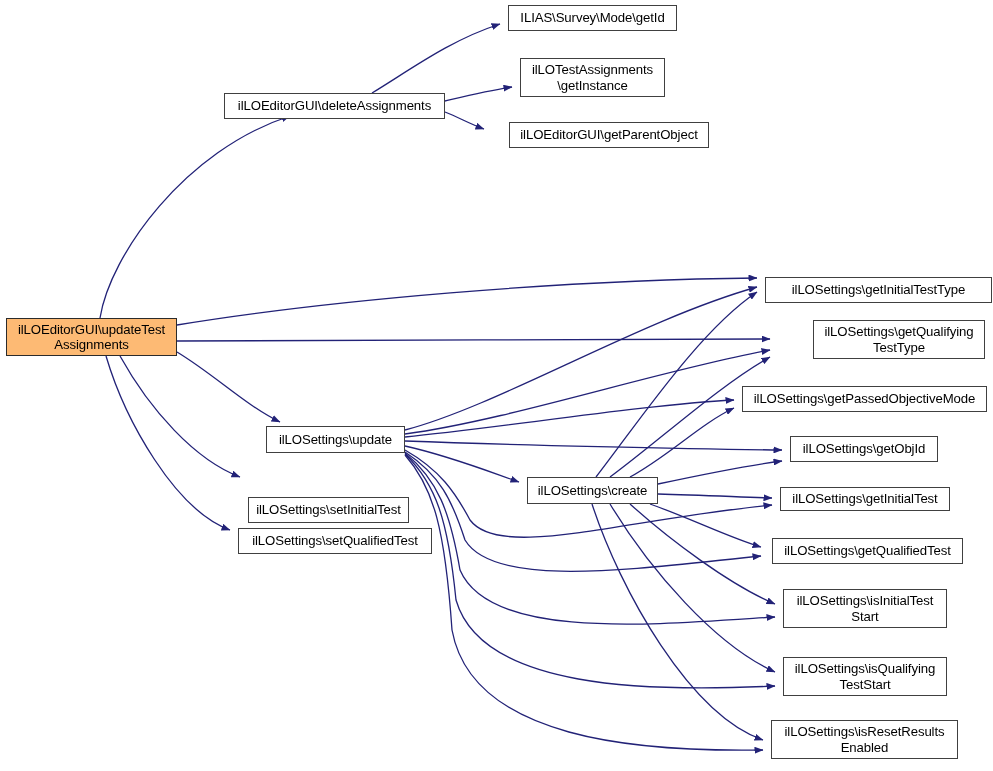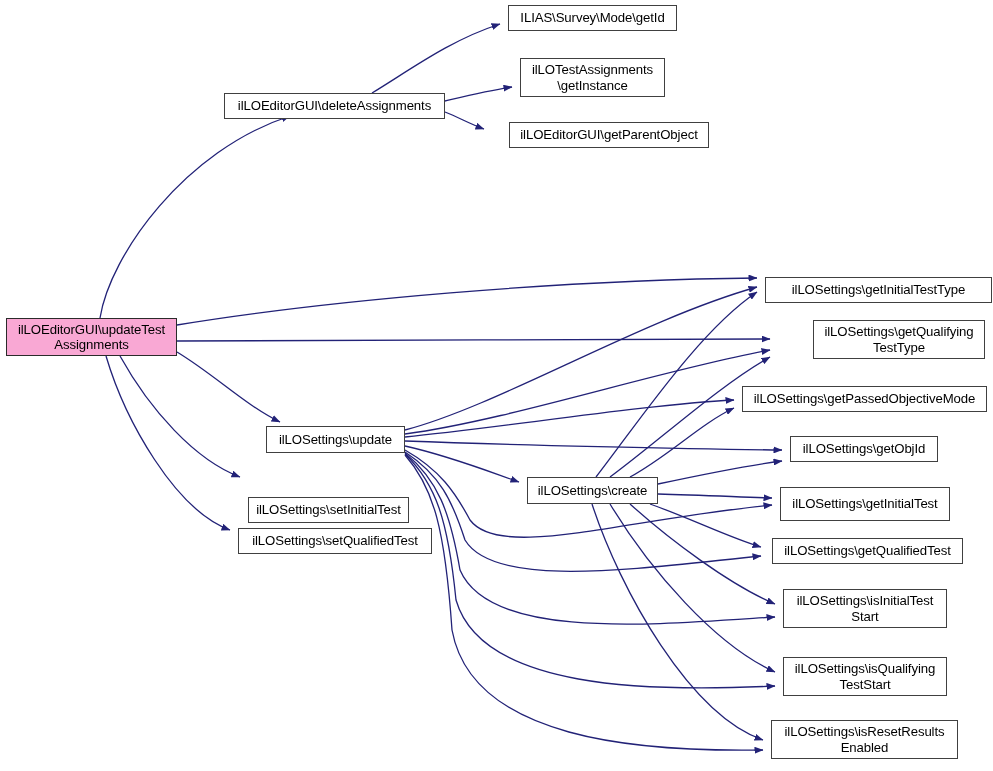--- a/index.html
+++ b/index.html
@@ -85,37 +85,37 @@
         <path d="M 630,477 C 670,455 700,424 734,408" marker-end="url(#arrowhead)"></path>
         <path d="M 658,484 C 700,475 750,465 782,461" marker-end="url(#arrowhead)"></path>
         <path d="M 658,494 C 700,495 740,497 772,498" marker-end="url(#arrowhead)"></path>
         <path d="M 650,504 C 690,518 730,538 761,547" marker-end="url(#arrowhead)"></path>
         <path d="M 630,504 C 670,540 730,585 775,604" marker-end="url(#arrowhead)"></path>
         <path d="M 610,504 C 650,570 715,645 775,672" marker-end="url(#arrowhead)"></path>
         <path d="M 592,504 C 620,590 690,715 763,740" marker-end="url(#arrowhead)"></path>
       </g>
   </svg>
   <div id="node-layer">
-      <div class="gnode current" style="left: 6px; top: 318px; width: 171px; height: 38px; background: #f9a8d4;"><span class="gnode-label">ilLOEditorGUI\updateTest
+      <div class="gnode current" style="left: 6px; top: 318px; width: 171px; height: 38px; background: #fdba74;"><span class="gnode-label">ilLOEditorGUI\updateTest
 Assignments</span></div>
       <div class="gnode" style="left: 224px; top: 93px; width: 221px; height: 26px; background: rgb(255, 255, 255); border-color: rgb(64, 64, 64);"><span class="gnode-label">ilLOEditorGUI\deleteAssignments</span></div>
       <div class="gnode" style="left: 508px; top: 5px; width: 169px; height: 26px; background: rgb(255, 255, 255); border-color: rgb(64, 64, 64);"><span class="gnode-label">ILIAS\Survey\Mode\getId</span></div>
       <div class="gnode" style="left: 520px; top: 58px; width: 145px; height: 39px; background: rgb(255, 255, 255); border-color: rgb(64, 64, 64);"><span class="gnode-label">ilLOTestAssignments
 \getInstance</span></div>
       <div class="gnode" style="left: 492px; top: 122px; width: 200px; height: 26px; background: rgb(255, 255, 255); border-color: rgb(64, 64, 64); margin-left: 17px;"><span class="gnode-label">ilLOEditorGUI\getParentObject</span></div>
       <div class="gnode" style="left: 266px; top: 426px; width: 139px; height: 27px; background: rgb(255, 255, 255); border-color: rgb(64, 64, 64); justify-content: flex-end;"><span class="gnode-label">ilLOSettings\update</span></div>
       <div class="gnode" style="left: 248px; top: 478px; width: 161px; height: 26px; background: rgb(255, 255, 255); border-color: rgb(64, 64, 64); margin-top: 19px;"><span class="gnode-label">ilLOSettings\setInitialTest</span></div>
       <div class="gnode" style="left: 238px; top: 528px; width: 194px; height: 26px; background: rgb(255, 255, 255); border-color: rgb(64, 64, 64);"><span class="gnode-label">ilLOSettings\setQualifiedTest</span></div>
       <div class="gnode" style="left: 527px; top: 477px; width: 131px; height: 27px; background: rgb(255, 255, 255); border-color: rgb(64, 64, 64);"><span class="gnode-label">ilLOSettings\create</span></div>
       <div class="gnode" style="left: 765px; top: 269px; width: 227px; height: 26px; background: rgb(255, 255, 255); border-color: rgb(64, 64, 64); margin-top: 8px;"><span class="gnode-label">ilLOSettings\getInitialTestType</span></div>
       <div class="gnode" style="left: 778px; top: 320px; width: 172px; height: 39px; background: rgb(255, 255, 255); border-color: rgb(64, 64, 64); margin-left: 35px;"><span class="gnode-label">ilLOSettings\getQualifying
 TestType</span></div>
       <div class="gnode" style="left: 742px; top: 386px; width: 245px; height: 26px; background: rgb(255, 255, 255); border-color: rgb(64, 64, 64);"><span class="gnode-label">ilLOSettings\getPassedObjectiveMode</span></div>
       <div class="gnode" style="left: 790px; top: 436px; width: 148px; height: 26px; background: rgb(255, 255, 255); border-color: rgb(64, 64, 64);"><span class="gnode-label">ilLOSettings\getObjId</span></div>
-      <div class="gnode" style="left: 780px; top: 487px; width: 170px; height: 34px; background: rgb(255, 255, 255); border-color: rgb(64, 64, 64);"><span class="gnode-label">ilLOSettings\getInitialTest</span></div>
+      <div class="gnode" style="left: 780px; top: 487px; width: 170px; height: 24px; background: rgb(255, 255, 255); border-color: rgb(64, 64, 64);"><span class="gnode-label">ilLOSettings\getInitialTest</span></div>
       <div class="gnode" style="left: 772px; top: 538px; width: 191px; height: 26px; background: rgb(255, 255, 255); border-color: rgb(64, 64, 64);"><span class="gnode-label">ilLOSettings\getQualifiedTest</span></div>
       <div class="gnode" style="left: 783px; top: 589px; width: 164px; height: 39px; background: rgb(255, 255, 255); border-color: rgb(64, 64, 64);"><span class="gnode-label">ilLOSettings\isInitialTest
 Start</span></div>
       <div class="gnode" style="left: 783px; top: 657px; width: 164px; height: 39px; background: rgb(255, 255, 255); border-color: rgb(64, 64, 64);"><span class="gnode-label">ilLOSettings\isQualifying
 TestStart</span></div>
       <div class="gnode" style="left: 771px; top: 720px; width: 187px; height: 39px; background: rgb(255, 255, 255); border-color: rgb(64, 64, 64);"><span class="gnode-label">ilLOSettings\isResetResults
 Enabled</span></div>
     </div>
 </div>
 

